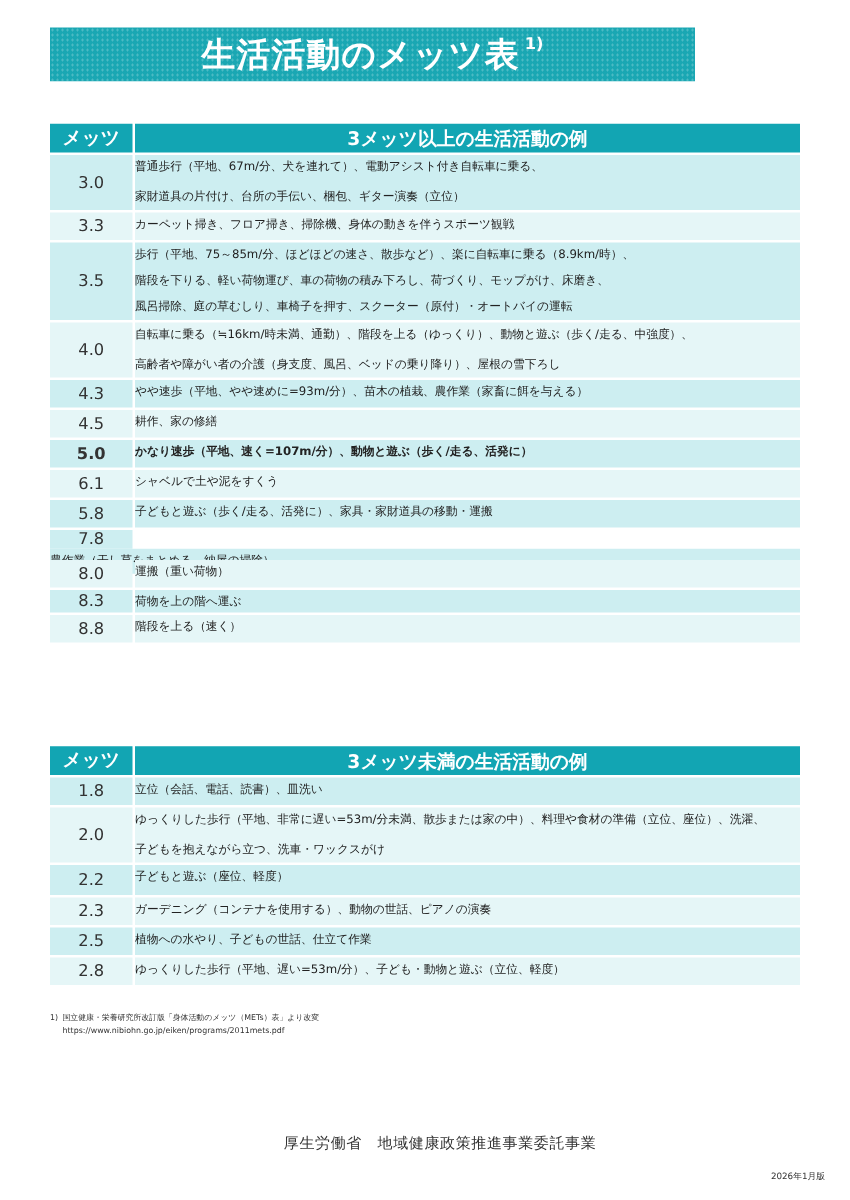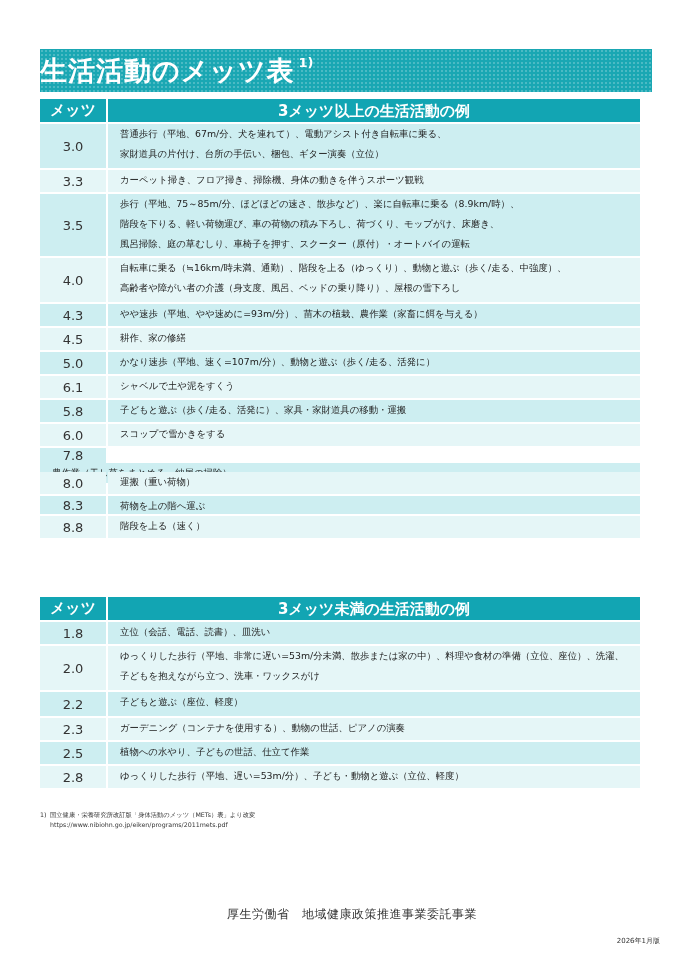--- a/index.html
+++ b/index.html
@@ -1,30 +1,30 @@
 <!DOCTYPE html>
 <html><head>
 <meta charset="utf-8">
 <style>
   html, body { margin: 0; padding: 0; background: #ffffff; }
   body { width: 680px; height: 960px; position: relative; font-family: "DejaVu Sans", "Liberation Sans", sans-serif; color: #222; overflow: hidden; }
   .banner {
-    position: absolute; left: 40px; top: 49px; width: 612px; height: 43px;
+    position: absolute; left: 40px; top: 22px; width: 516px; height: 43px;
     background-color: #1aa7b3;
     background-image: radial-gradient(rgba(255,255,255,0.22) 0.9px, transparent 1.1px);
     background-size: 4px 4px;
-    display: flex; align-items: center; justify-content: flex-start;
+    display: flex; align-items: center; justify-content: center;
   }
   .banner .title { color: #fff; font-size: 27px; font-weight: bold; letter-spacing: 1px; }
   .banner sup { font-size: 13px; font-weight: bold; color: #fff; margin-left: 4px; position: relative; top: -8px; }
   .table { position: absolute; left: 40px; width: 600px; }
   .row { display: flex; margin-bottom: 2px; }
   .hdr .c1, .hdr .c2 { background: #12a5b3; color: #fff; font-weight: bold; font-size: 15px; height: 23px; display: flex; align-items: center; justify-content: center; }
   .c1 { width: 66px; margin-right: 2px; flex: none; display: flex; align-items: center; justify-content: center; font-size: 13px; color: #333; }
-  .c2 { flex: 1; display: flex; flex-direction: column; justify-content: flex-start; padding-left: 12px; font-size: 9.4px; line-height: 20px; color: #222; }
+  .c2 { flex: 1; display: flex; flex-direction: column; justify-content: space-between; padding-left: 0; font-size: 9.4px; line-height: 20px; color: #222; }
   .hdr .c2 { padding-left: 0; font-size: 15px; }
   .odd .c1, .odd .c2 { background: #cdeef1; }
   .even .c1, .even .c2 { background: #e5f6f7; }
   .footnote { position: absolute; left: 40px; top: 810px; font-size: 6.3px; line-height: 10px; color: #333; }
   .footnote .num { display: inline-block; width: 10px; }
   .footnote .url { padding-left: 10px; }
   .ministry { position: absolute; left: 12px; width: 680px; top: 906px; text-align: center; font-size: 12px; letter-spacing: 0.5px; color: #333; }
   .edition { position: absolute; right: 20px; top: 936px; font-size: 7px; color: #333; }
 </style>
 </head>
@@ -73,42 +73,36 @@
       <div class="c2">
         <div>やや速歩（平地、やや速めに=93m/分）、苗木の植栽、農作業（家畜に餌を与える）</div>
       </div>
     </div>
     <div class="row even" style="height: 22px;">
       <div class="c1">4.5</div>
       <div class="c2">
         <div>耕作、家の修繕</div>
       </div>
     </div>
-    <div class="row odd" style="height: 22px;">
+    <div class="row odd" style="height: 22px; font-weight: bold;">
       <div class="c1">5.0</div>
       <div class="c2">
         <div>かなり速歩（平地、速く=107m/分）、動物と遊ぶ（歩く/走る、活発に）</div>
       </div>
     </div>
     <div class="row even" style="height: 22px;">
       <div class="c1">6.1</div>
       <div class="c2">
         <div>シャベルで土や泥をすくう</div>
       </div>
     </div>
     <div class="row odd" style="height: 22px;">
       <div class="c1">5.8</div>
       <div class="c2">
         <div>子どもと遊ぶ（歩く/走る、活発に）、家具・家財道具の移動・運搬</div>
-      </div>
-    </div>
-    <div class="row even" style="height: 22px;">
-      <div class="c1">6.0</div>
-      <div class="c2">
-        <div>スコップで雪かきをする</div>
       </div>
     </div>
     <div class="row odd" style="height: 22px; flex-direction: column;">
       <div class="c1">7.8</div>
       <div class="c2">
         <div>農作業（干し草をまとめる、納屋の掃除）</div>
       </div>
     </div>
     <div class="row even" style="height: 22px;">
       <div class="c1">8.0</div>

